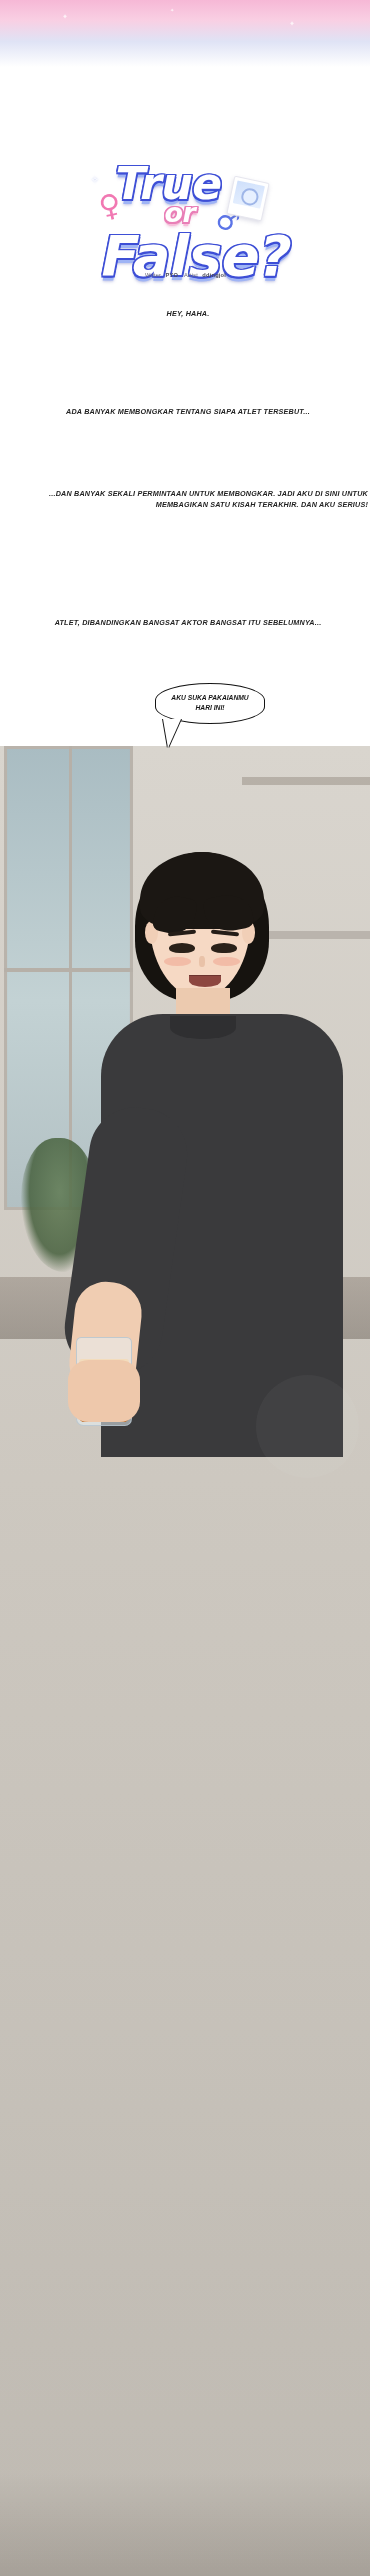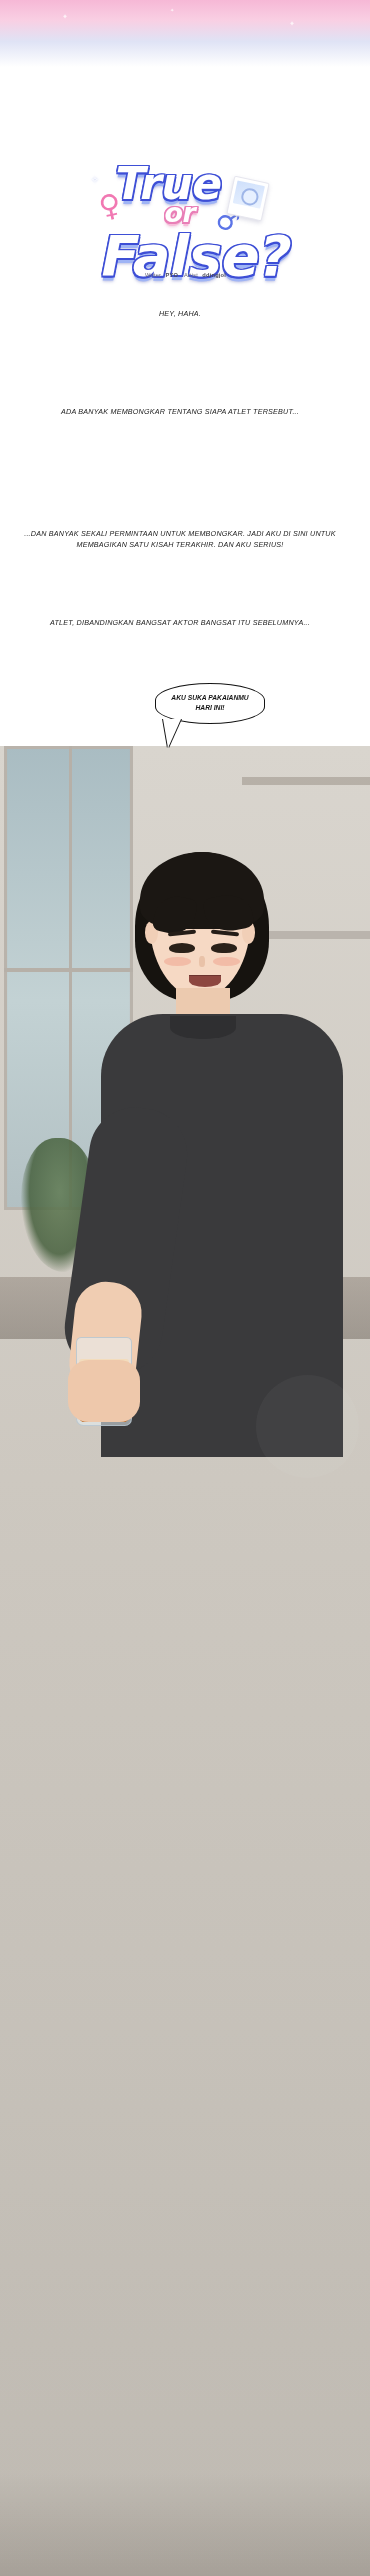--- a/index.html
+++ b/index.html
@@ -164,29 +164,30 @@
   }
   .credits span { margin: 0 2.1px; }
 
   
   .caption {
     position: absolute;
     width: 360px;
     left: 0;
     text-align: center;
     font-size: 7.2px;
-    font-weight: 400;
+    font-weight: 700;
     font-style: italic;
     line-height: 1.55;
     letter-spacing: 0.2px;
     color: #222222;
+    padding-left: 8px;
   }
   .cap-1 { top: 308px; }
   .cap-2 { top: 406px; }
-  .cap-3 { top: 528px; }
+  .cap-3 { top: 488px; text-align: right; }
   .cap-4 { top: 617px; }
 
   
   .bubble {
     position: absolute;
     left: 155px;
     top: 683px;
     width: 110px;
     padding: 9.3px 10.3px 10.3px;
     background: #ffffff;

